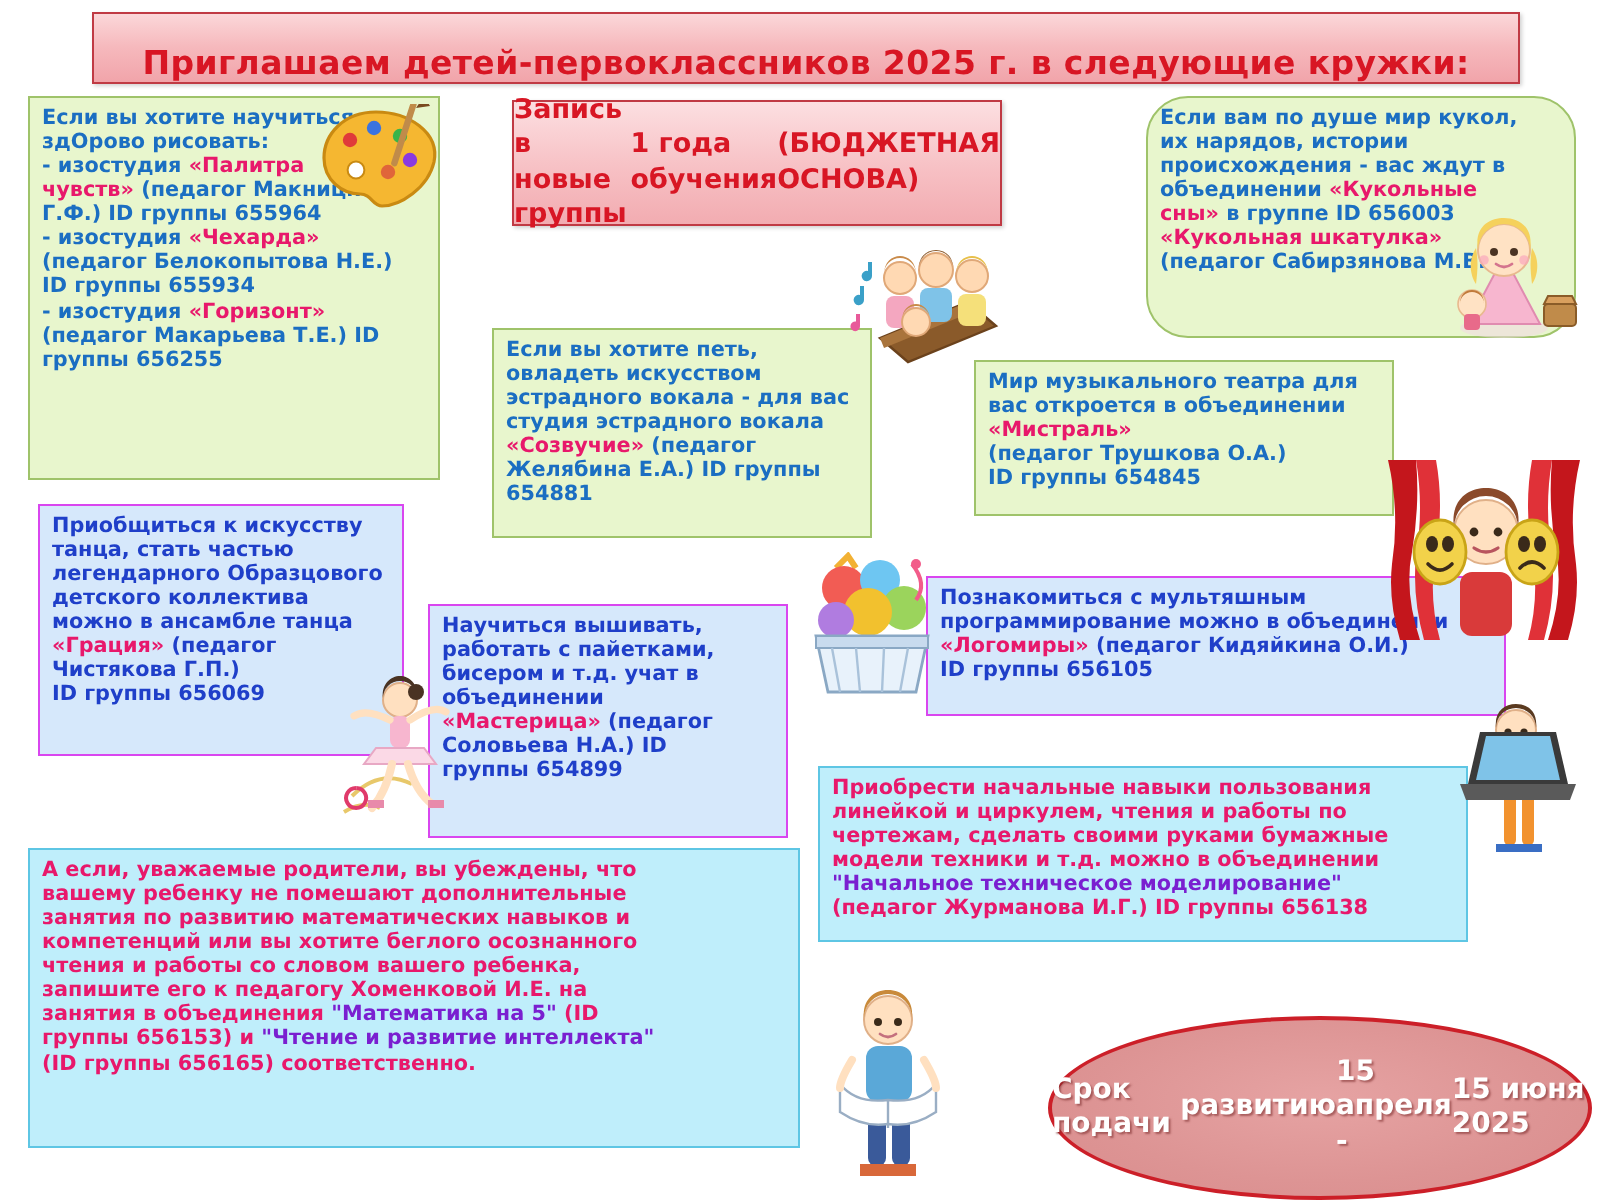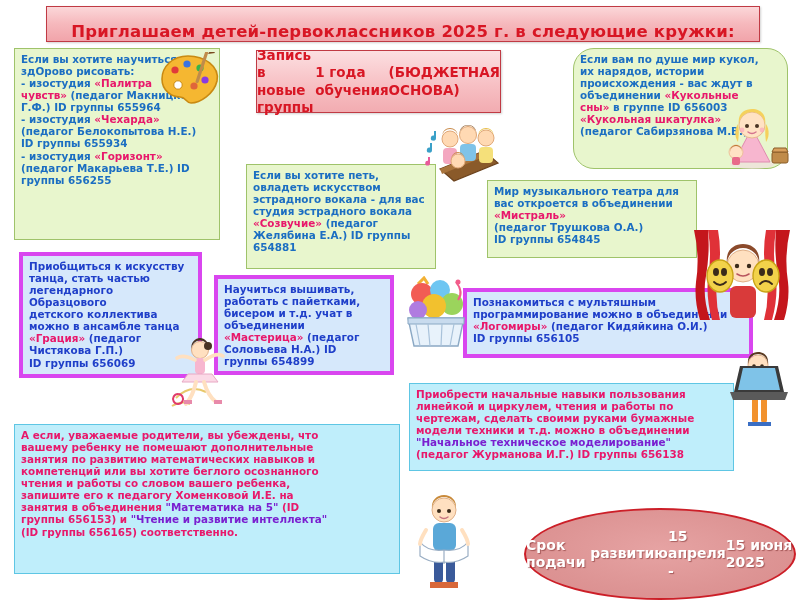--- a/index.html
+++ b/index.html
@@ -15,21 +15,21 @@
   .card{position:absolute;box-sizing:border-box;padding:4px 6px;line-height:1.16;}
   .card p{margin:0;}
 
   
   .green{
     background:#e8f6cd;border:1px solid #9fc36a;
     color:#1b6ec2;font-weight:bold;
   }
   
   .blue{
-    background:#d6e8fb;border:4px solid #d946ef;
+    background:#d6e8fb;border:1px solid #d946ef;
     color:#1f3fc9;font-weight:bold;
   }
   
   .cyan{
     background:#bfeefb;border:1px solid #5ec6e4;
     color:#e8186b;font-weight:bold;
   }
 
   
   .nm{color:#e8186b;}
@@ -65,21 +65,21 @@
     color:#ffffff;font-weight:bold;font-size:14px;line-height:1.22;
     text-shadow:1px 1px 1px rgba(120,40,40,.55);
   }
 
   
   #c-draw   {left:14px; top:48px;  width:206px; height:192px; font-size:10.4px;}
   #c-dolls  {left:573px;top:48px;  width:215px; height:121px; font-size:10.4px;border-radius:21px;}
   #c-sing   {left:246px;top:164px; width:190px; height:105px; font-size:10.4px;}
   #c-music  {left:487px;top:180px; width:210px; height:78px;  font-size:10.4px;}
   #c-dance  {left:19px; top:252px; width:183px; height:126px; font-size:10.4px;}
-  #c-embr   {left:214px;top:275px; width:180px; height:100px; font-size:10.4px;}
+  #c-embr   {left:214px;top:302px; width:180px; height:117px; font-size:10.4px;}
   #c-prog   {left:463px;top:288px; width:290px; height:70px;  font-size:10.4px;}
   #c-tech   {left:409px;top:383px; width:325px; height:88px;  font-size:10.4px;}
   #c-math   {left:14px; top:424px; width:386px; height:150px; font-size:10.4px;}
 
   
   .art{position:absolute;pointer-events:none;}
   .art svg{display:block;}
 </style>
 </head>
 <body>

